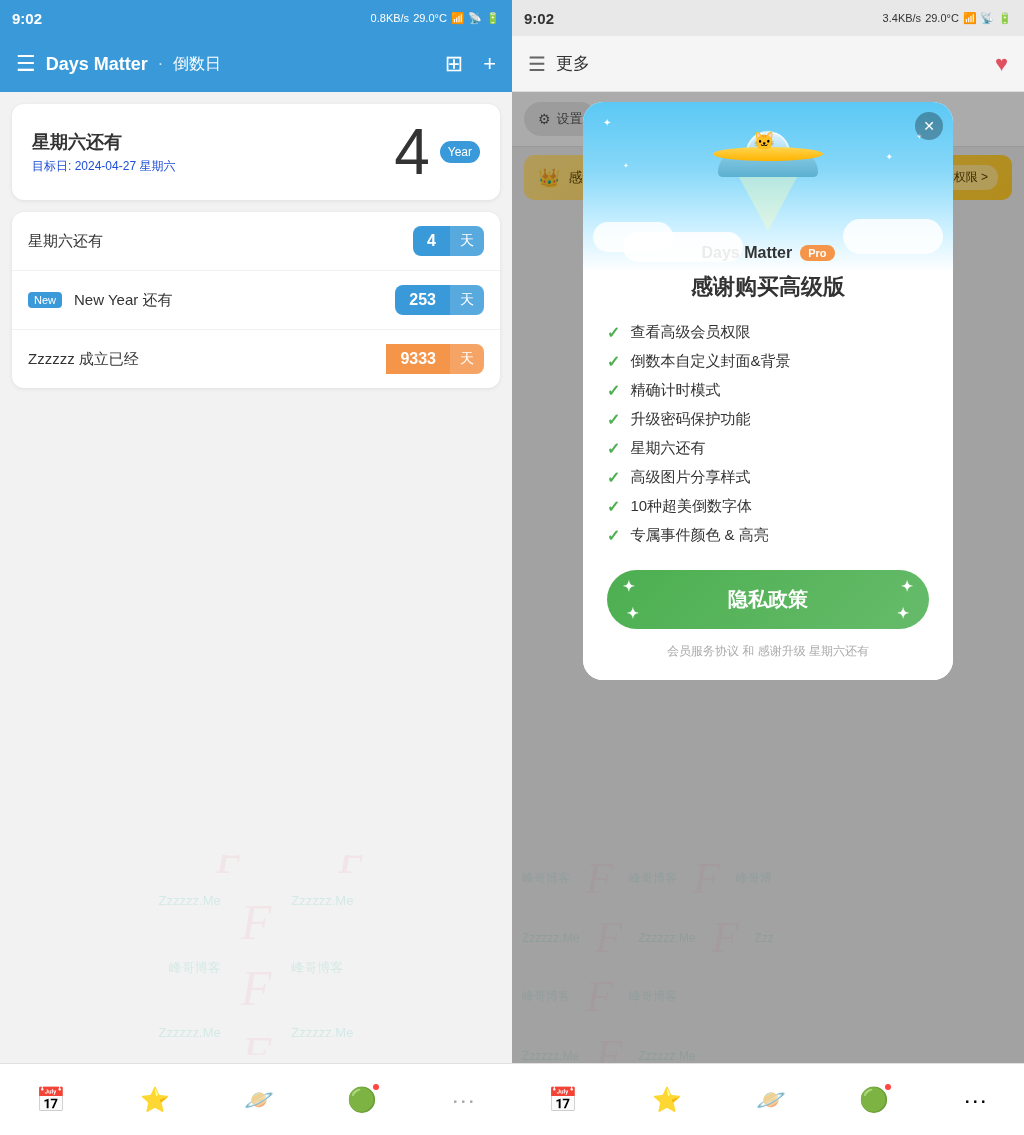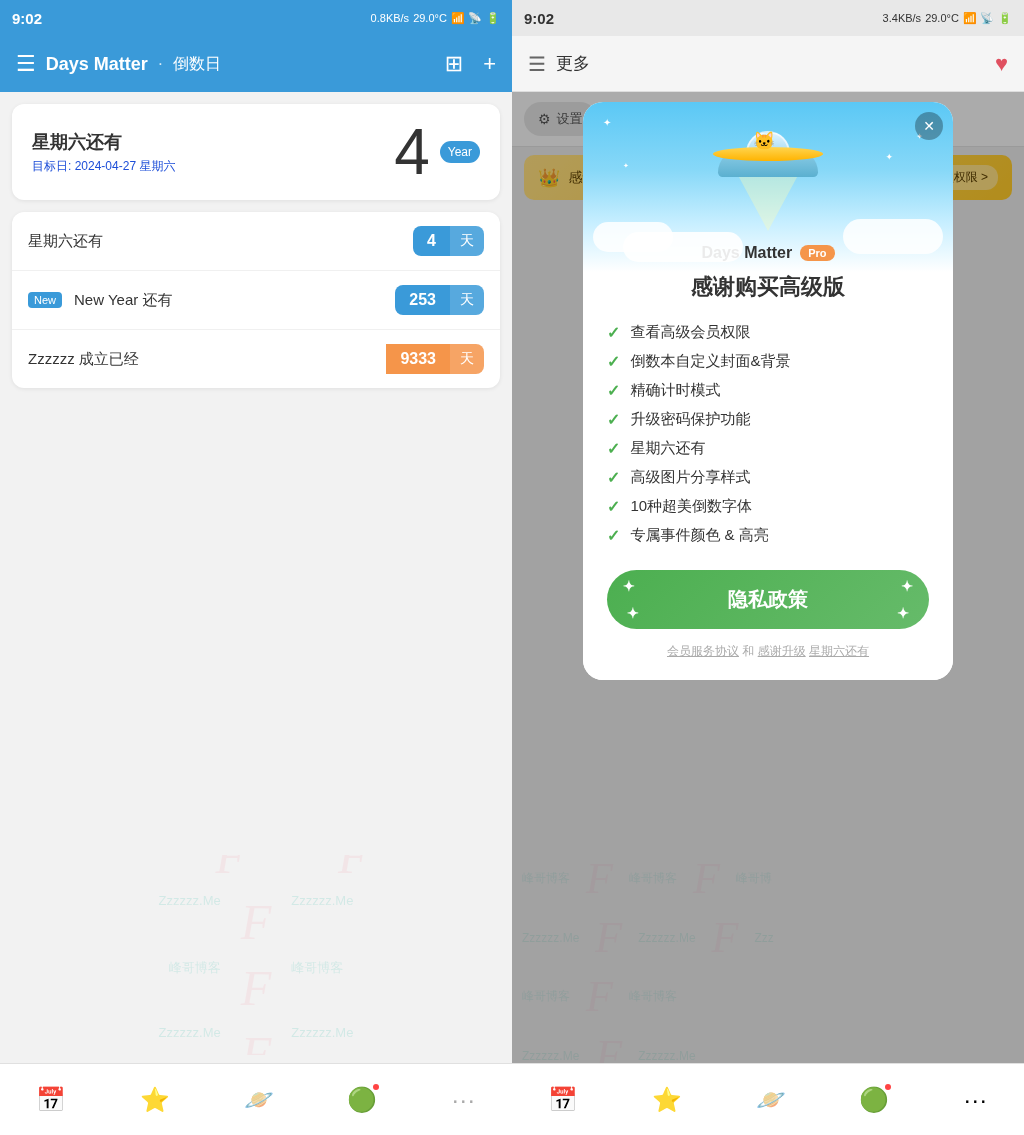--- a/index.html
+++ b/index.html
@@ -357,21 +357,21 @@
     .btn-sparkle.tr { top: 8px; right: 16px; }
     .btn-sparkle.bl { bottom: 8px; left: 20px; }
     .btn-sparkle.br { bottom: 8px; right: 20px; }
 
     .modal-footer {
       text-align: center;
       font-size: 12px;
       color: #aaa;
       padding-bottom: 4px;
     }
-    .modal-footer a { color: #aaa; text-decoration: underline; cursor: pointer; }
+    .modal-footer a { color: #aaa; cursor: pointer; }
 
     .close-btn {
       position: absolute;
       top: 10px;
       right: 10px;
       width: 28px;
       height: 28px;
       background: rgba(0,0,0,0.3);
       border-radius: 50%;
       display: flex;

